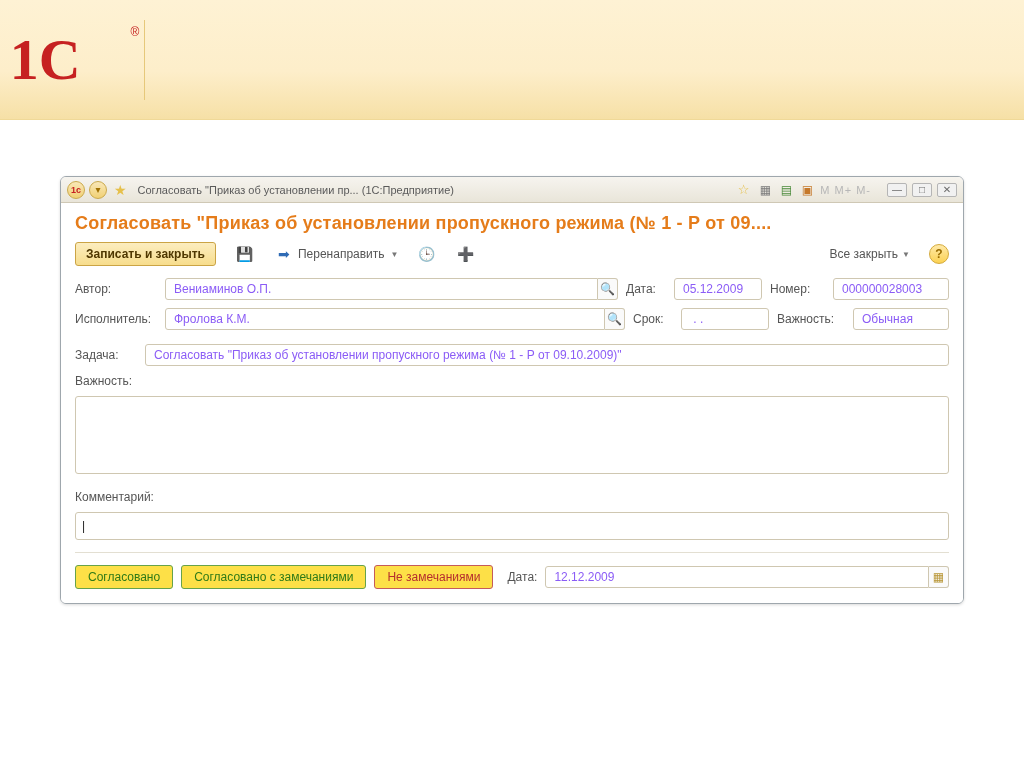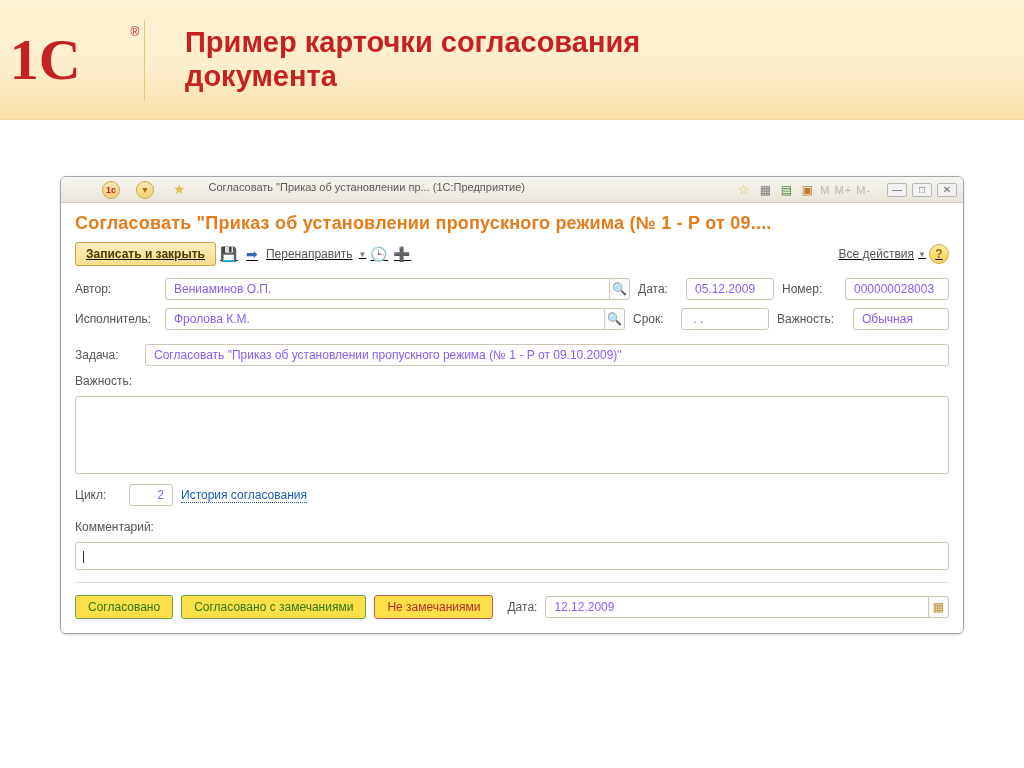--- a/index.html
+++ b/index.html
@@ -12,35 +12,35 @@
   .logo-reg { font-family:Arial; font-size:12px; color:#c62121; vertical-align:top; position:relative; top:-28px; left:3px; }
   .banner-title { margin-left:40px; font-size:29px; font-weight:bold; color:#c62121; line-height:1.15; }
   .banner-divider { width:1px; height:80px; background:#e6c87a; margin-left:16px; }
 
   
   .stage { display:flex; justify-content:center; padding-top:56px; }
   .window { width:904px; border:1px solid #9fa7ad; border-radius:6px; overflow:hidden; box-shadow:0 1px 3px rgba(0,0,0,0.15); }
 
   
   .titlebar { height:26px; background:linear-gradient(to bottom,#f6f4ef,#e9e5d9); display:flex; align-items:center; padding:0 6px; font-size:11px; color:#555; border-bottom:1px solid #cfc8b5; }
-  .tb-left { display:flex; gap:16px;margin-left:35px; }
+  .tb-left { display:flex; align-items:center; gap:4px; }
   .tb-btn { width:18px; height:18px; background:linear-gradient(#f9e7b8,#f1d174); border:1px solid #caa94c; border-radius:50%; display:flex; align-items:center; justify-content:center; font-size:10px; color:#a07000; cursor:pointer; }
   .tb-star { color:#e6c04b; font-size:14px; margin:0 3px; }
   .tb-title { margin-left:4px; color:#5a5a5a; font-size:11px; }
   .tb-right { margin-left:auto; display:flex; align-items:center; gap:5px; }
   .tb-ico { width:16px; height:16px; display:flex; align-items:center; justify-content:center; font-size:12px; color:#7a7a7a; cursor:pointer; }
   .mtxt { font-size:11px; color:#b7b7b7; letter-spacing:1px; }
   .win-ctrl { width:20px; height:14px; border:1px solid #b5b5b5; border-radius:2px; background:#f1f1f1; display:flex; align-items:center; justify-content:center; font-size:10px; color:#6b6b6b; cursor:pointer; }
 
   
   .client { background:#fff; padding:10px 14px 14px 14px; }
   .doc-title { color:#e57c1a; font-size:18px; font-weight:bold; margin:0 0 8px 0; letter-spacing:.2px; }
 
   
-  .toolbar { display:flex; align-items:center; gap:3px; margin-bottom:12px;text-decoration:underline; }
+  .toolbar { display:flex; align-items:center; gap:19px; margin-bottom:12px; }
   .btn-main { height:24px; padding:0 10px; background:linear-gradient(#fcedbf,#f7dd8d); border:1px solid #cba445; border-radius:3px; color:#4f3700; font-size:12px; font-weight:bold; cursor:pointer; }
   .tool-ico { width:20px; height:20px; display:flex; align-items:center; justify-content:center; font-size:14px; color:#2f6bb5; cursor:pointer; }
   .tool-text { font-size:12px; color:#555; cursor:pointer; }
   .arrow-small { font-size:8px; color:#777; margin-left:2px; }
   .toolbar-spacer { flex:1; }
   .help-ico { width:20px; height:20px; border-radius:50%; background:linear-gradient(#ffe9a8,#fcd253); border:1px solid #d4aa3b; color:#9a6c00; font-size:12px; font-weight:bold; display:flex; align-items:center; justify-content:center; cursor:pointer; }
 
   
   .row { display:flex; align-items:center; gap:8px; margin-bottom:8px; font-size:12px; color:#555; }
   .lbl { width:82px; }
@@ -68,24 +68,20 @@
 </style>
 </head>
 <body>
 
 <div class="banner">
   <div class="logo">
     <span class="logo-text">1С</span>
       <span class="logo-reg">®</span>
   </div>
   <div class="banner-divider"></div>
-  <div class="banner-title">
-    <div>Пример карточки согласования</div>
-    <div>документа</div>
-  </div>
 </div>
 
 <div class="stage">
   <div class="window">
 
     <div class="titlebar">
       <div class="tb-left">
         <div class="tb-btn">
           <span style="font-size:9px;color:#c62121;font-weight:bold;">1c</span>
         </div>
@@ -114,40 +110,40 @@
         <span class="tool-ico" style="color:#2f6bb5;">💾</span>
         <span style="display:flex;align-items:center;gap:4px;">
           <span class="tool-ico" style="color:#2f6bb5;">➡</span>
           <span class="tool-text">Перенаправить</span>
           <span class="arrow-small">▼</span>
         </span>
         <span class="tool-ico" style="color:#3b7fb5;">🕒</span>
         <span class="tool-ico" style="color:#4b8b3b;">➕</span>
         <div class="toolbar-spacer"></div>
         <span style="display:flex;align-items:center;gap:2px;">
-          <span class="tool-text">Все действия</span>
+          <span class="tool-text">Все закрыть</span>
           <span class="arrow-small">▼</span>
         </span>
         <span class="help-ico">?</span>
       </div>
 
       <div class="row">
         <span class="lbl">Автор:</span>
         <div class="fgroup" style="flex:1;">
           <div class="field" style="flex:1;">
               <input value="Вениаминов О.П." style="">
             </div>
           <div class="lookup">🔍</div>
         </div>
         <span class="lbl" style="width:40px;">Дата:</span>
         <div class="field" style="width:88px;">
             <input value="05.12.2009" style="">
           </div>
         <span class="lbl" style="width:55px;">Номер:</span>
-        <div class="field" style="width:104px;">
+        <div class="field" style="width:116px;">
             <input value="000000028003" style="">
           </div>
       </div>
 
       <div class="row">
         <span class="lbl">Исполнитель:</span>
         <div class="fgroup" style="flex:1;">
           <div class="field" style="flex:1;">
               <input value="Фролова К.М." style="">
             </div>
@@ -171,27 +167,20 @@
             <input value="Согласовать &quot;Приказ об установлении пропускного режима (№ 1 - Р от 09.10.2009)&quot;" style="">
           </div>
       </div>
 
       <div class="row">
         <span class="lbl" style="width:62px;">Важность:</span>
       </div>
 
       <div class="bigtext"></div>
 
-      <div class="row">
-        <span class="lbl" style="width:46px;">Цикл:</span>
-        <div class="field" style="width:44px;text-align:right;">
-            <input style="text-align: right;" value="2">
-          </div>
-        <span class="link-dotted">История согласования</span>
-      </div>
 
       <div style="height:6px;"></div>
 
       <div class="row">
         <span>Комментарий:</span>
       </div>
       <div class="comment-wrap"><span class="caret">|</span></div>
 
       <hr class="hr">
 

